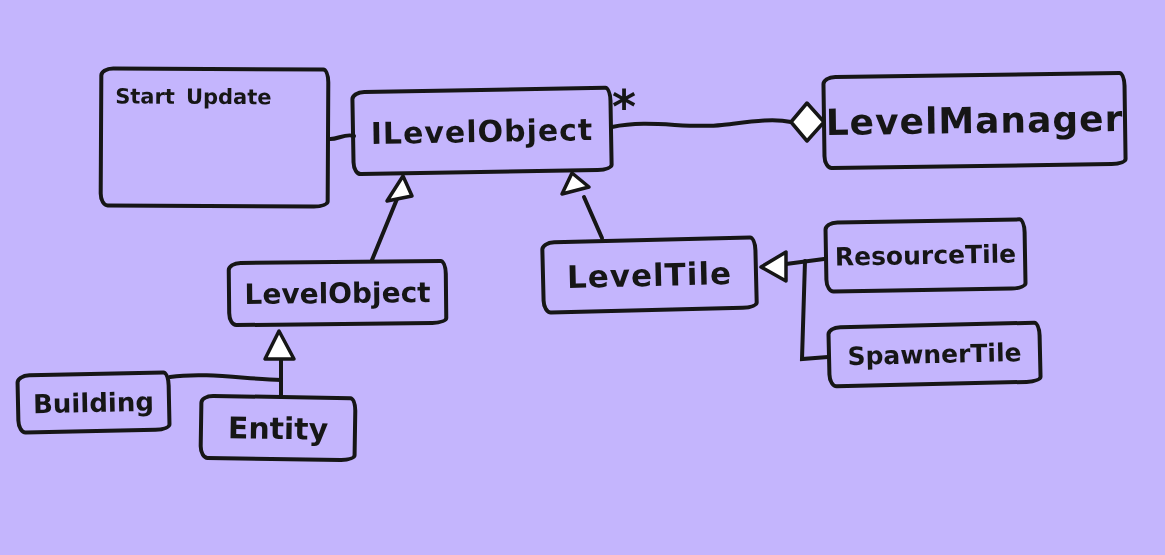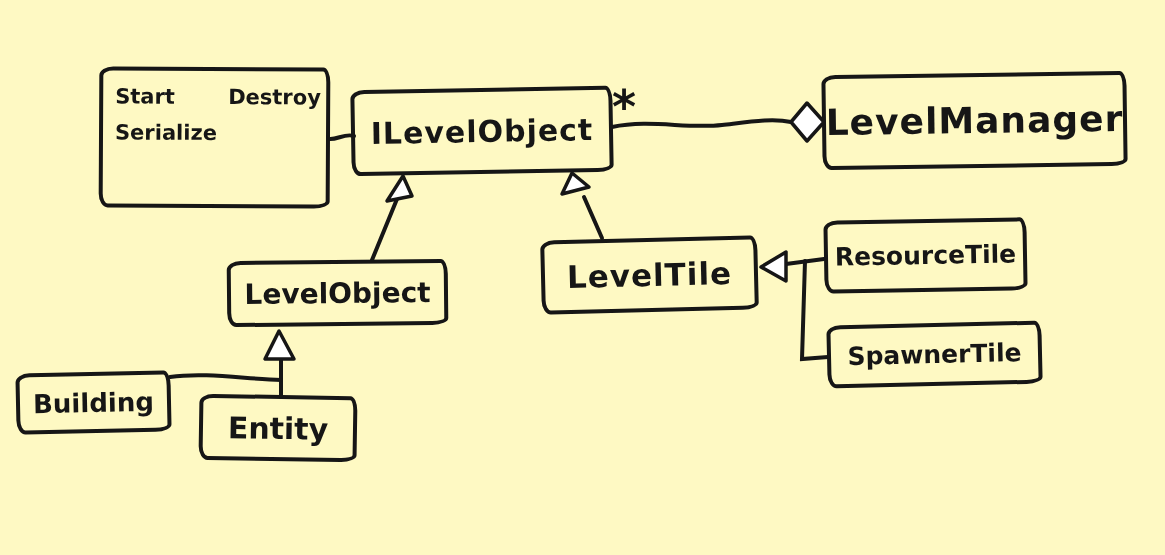--- a/index.html
+++ b/index.html
@@ -4,21 +4,21 @@
 <style>
   html, body {
     margin: 0;
     padding: 0;
     background: #ffffff;
   }
   .canvas {
     position: relative;
     width: 1165px;
     height: 555px;
-    background: #fef9c3;
+    background: #c4b5fd;
     overflow: hidden;
     font-family: "DejaVu Sans", sans-serif;
     color: #161616;
   }
   .wires {
     position: absolute;
     left: 0; top: 0;
     width: 1165px; height: 555px;
     pointer-events: none;
   }
@@ -103,22 +103,21 @@
     <path class="wire" d="M 170 377 C 205 372 245 379 281 380"></path>
 
     <path class="wire" d="M 786 264 L 824 259"></path>
     <path class="wire" d="M 805 261 L 802 359 L 828 357"></path>
     <polygon class="head" points="761,267 786,252 786,281"></polygon>
   </svg>
 
   <div class="node n-methods">
     <div class="methods-grid">
       <span class="lbl">Start</span>
-      <span class="lbl">Destroy</span>
-      <span class="lbl">Serialize</span>
+      <span class="lbl">Update</span>
     </div>
   </div>
 
   <div class="node n-ilevelobject">
     <span class="lbl">ILevelObject</span>
   </div>
 
   <span class="multiplicity">*</span>
 
   <div class="node n-levelmanager">

